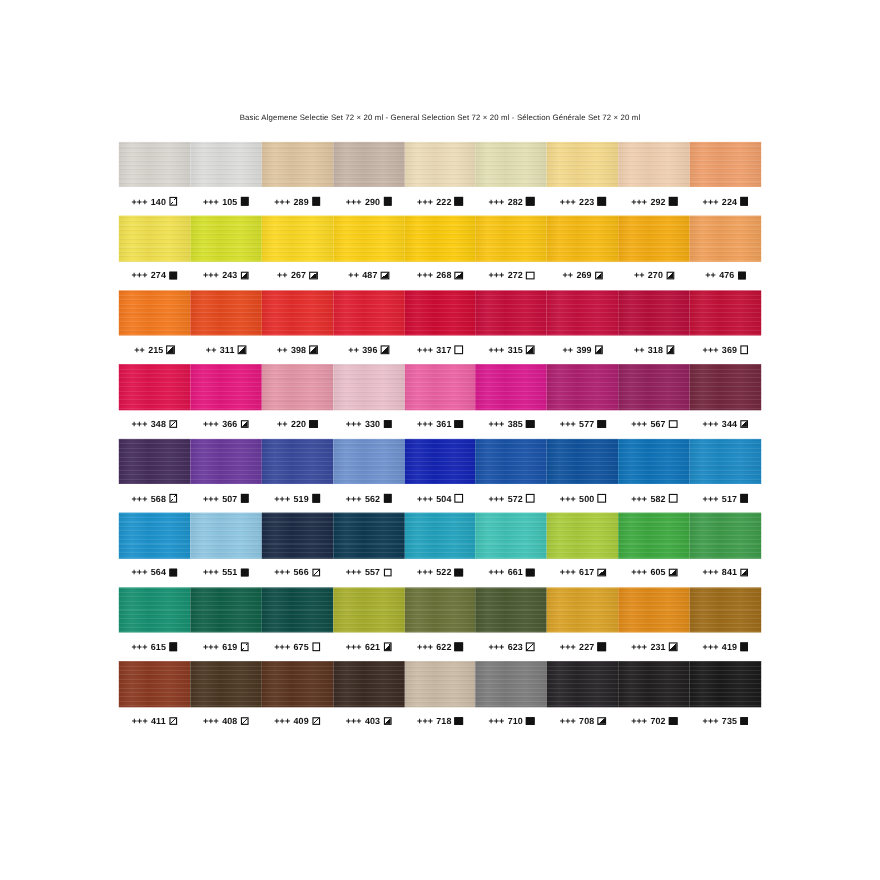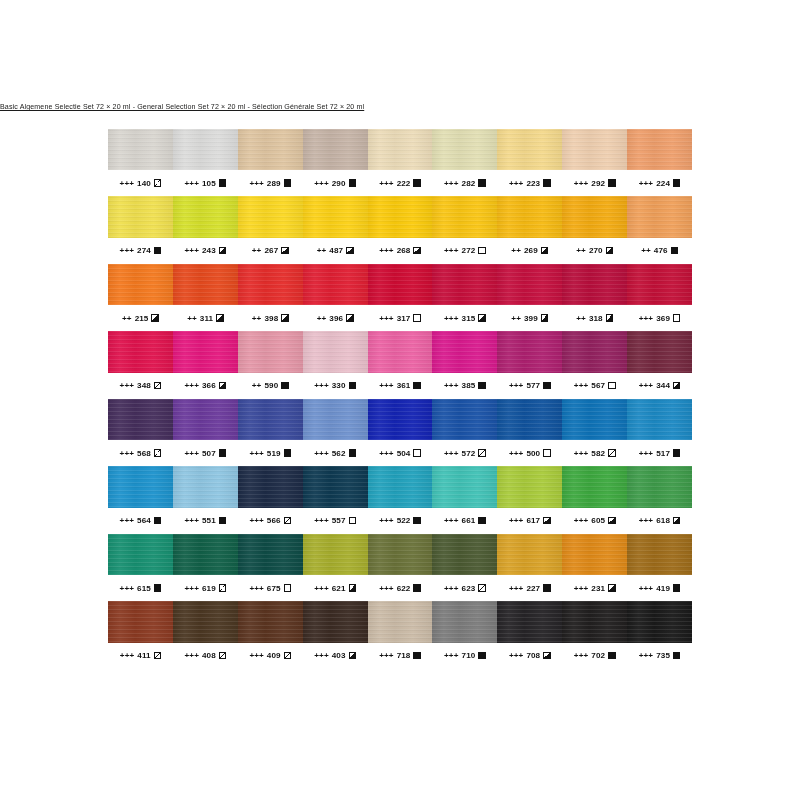--- a/index.html
+++ b/index.html
@@ -19,22 +19,22 @@
     overflow: hidden;
   }
   #chart-wrap {
     position: absolute;
     left: 0;
     top: 0;
     width: 800px;
     padding-top: 100px;
   }
   .titles {
+    text-align: center;
     color: #1c1c1c;
-    text-decoration: underline;
   }
   .title-line {
     font-size: 7.1px;
     line-height: 15.5px;
     letter-spacing: 0.12px;
     white-space: nowrap;
     color: #20201f;
   }
   .grid {
     margin: 13px auto 0 auto;
@@ -360,21 +360,21 @@
           <div class="label">
             <span class="lf">+++</span>
             <span class="code">366</span>
             <span class="op semi"></span>
           </div>
         </div>
         <div class="cell">
           <div class="swatch" style="background: rgb(229, 151, 168);"></div>
           <div class="label">
             <span class="lf">++</span>
-            <span class="code">590</span>
+            <span class="code">220</span>
             <span class="op opaque"></span>
           </div>
         </div>
         <div class="cell">
           <div class="swatch" style="background: rgb(233, 192, 203);"></div>
           <div class="label">
             <span class="lf">+++</span>
             <span class="code">330</span>
             <span class="op opaque"></span>
           </div>
@@ -552,21 +552,21 @@
           <div class="label">
             <span class="lf">+++</span>
             <span class="code">605</span>
             <span class="op semi"></span>
           </div>
         </div>
         <div class="cell">
           <div class="swatch" style="background: rgb(62, 155, 74);"></div>
           <div class="label">
             <span class="lf">+++</span>
-            <span class="code">618</span>
+            <span class="code">841</span>
             <span class="op semi"></span>
           </div>
         </div>
         <div class="cell">
           <div class="swatch" style="background: rgb(23, 144, 113);"></div>
           <div class="label">
             <span class="lf">+++</span>
             <span class="code">615</span>
             <span class="op opaque"></span>
           </div>

